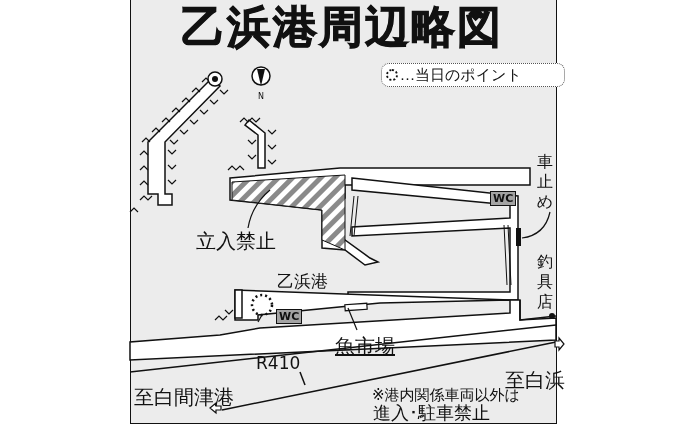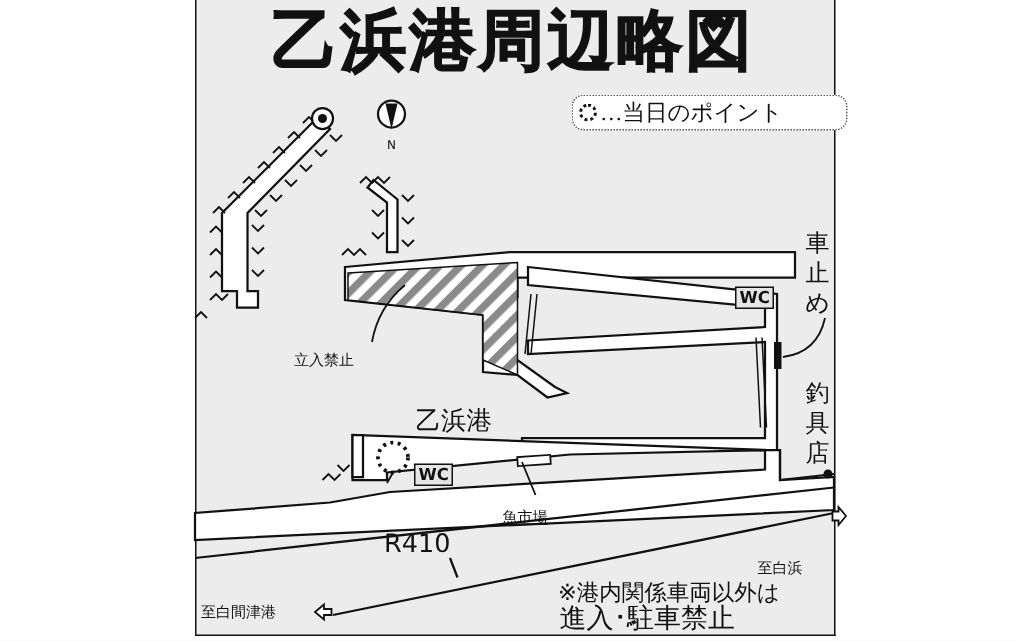--- a/index.html
+++ b/index.html
@@ -12,25 +12,25 @@
              letter-spacing: 2px; color: #111; line-height: 52px; white-space: nowrap;
              -webkit-text-stroke: 1px #111; }
     .legend { position: absolute; left: 250px; top: 63px; height: 24px; width: 184px;
               border: 1.5px dotted #555; border-radius: 8px; background: #fff;
               box-sizing: border-box; display: flex; align-items: center; padding-left: 4px;
               font-size: 15px; white-space: nowrap; }
     .legend .ring { width: 12px; height: 12px; border: 2.5px dotted #111; border-radius: 50%;
                     margin-right: 2px; box-sizing: border-box; }
     .credit { position: absolute; left: 252px; top: 92px; font-size: 16px; white-space: nowrap; letter-spacing: 1px; }
     svg.map { position: absolute; left: 0; top: 0; }
-    .lbl { position: absolute; white-space: nowrap; font-size: 10px; line-height: 18px; }
+    .lbl { position: absolute; white-space: nowrap; font-size: 20px; line-height: 18px; }
     .lbl.bold { font-weight: normal; font-size: 17px; }
     .vert { position: absolute; font-size: 16px; line-height: 20px; width: 18px; text-align: center; }
     .wc { position: absolute; font-size: 11px; font-weight: bold; border: 1.5px solid #111;
-          background: #e5e5e5; padding: 0 2px; line-height: 13px; }
+          background: #a3a3a3; padding: 0 2px; line-height: 13px; }
   </style>
 </head>
 <body>
 
 <div class="panel">
   <div class="title">乙浜港周辺略図</div>
 
   <div class="legend">
     <span class="ring"></span>
     <span>…当日のポイント</span>
@@ -112,21 +112,21 @@
     <path d="M554,345 l6,-5 l6,5 l-3,0 l0,4 l-6,0 l0,-4 z" transform="rotate(90 560 344)"></path>
     <path d="M210,408 l6,-5 l0,3 l5,0 l0,4 l-5,0 l0,3 z"></path>
   </g>
 </svg>
 
 <div class="lbl" style="left:196px;top:232px;">立入禁止</div>
 <div class="lbl bold" style="left:277px;top:272px;">乙浜港</div>
 <div class="lbl" style="left:335px;top:337px;text-decoration:underline;">魚市場</div>
 <div class="lbl bold" style="left:256px;top:354px;">R410</div>
 <div class="lbl" style="left:505px;top:371px;">至白浜</div>
-<div class="lbl" style="left:134px;top:400px;">至白間津港</div>
+<div class="lbl" style="left:134px;top:388px;">至白間津港</div>
 <div class="lbl" style="left:372px;top:386px;font-size:15px;">※港内関係車両以外は</div>
 <div class="lbl" style="left:373px;top:404px;font-size:18px;">進入･駐車禁止</div>
 
 <div class="vert" style="left:536px;top:152px;">
   <div>車</div>
   <div>止</div>
   <div>め</div>
 </div>
 <div class="vert" style="left:536px;top:252px;">
   <div>釣</div>

